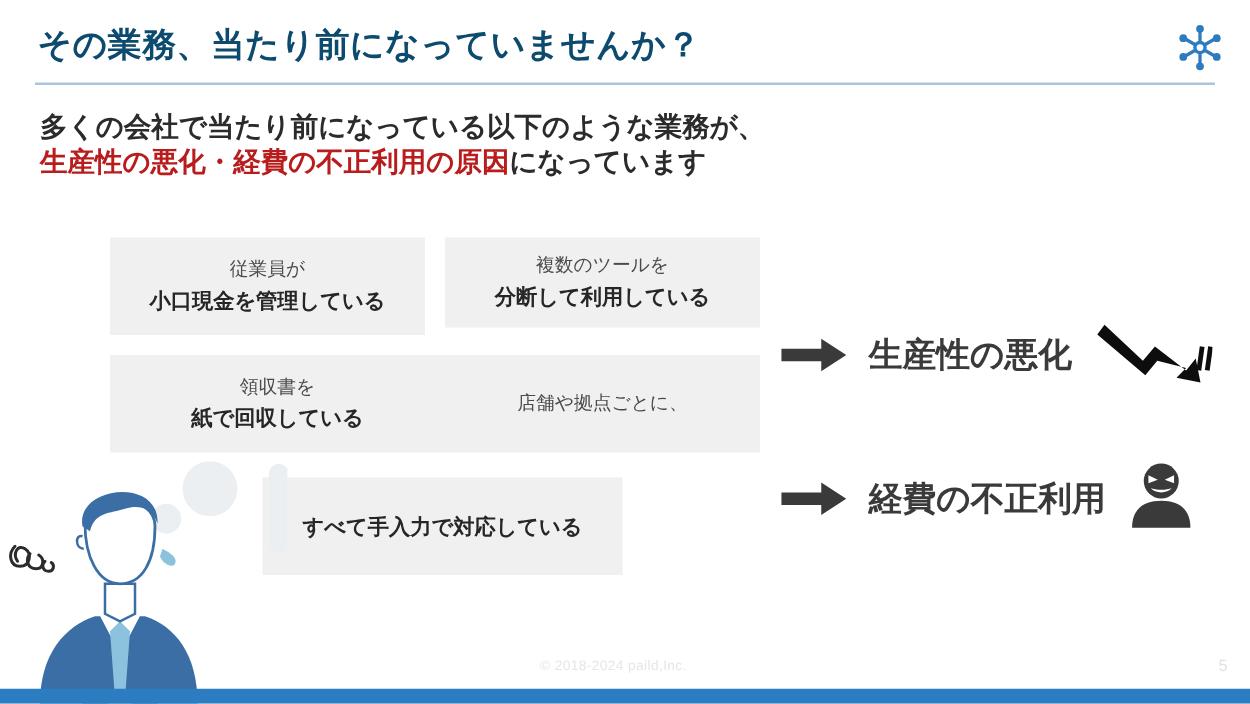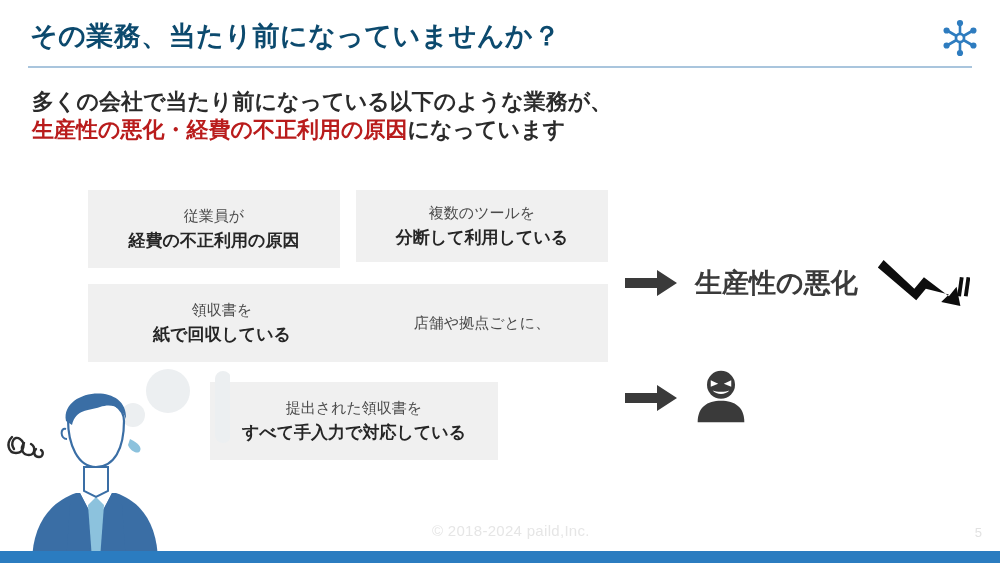--- a/index.html
+++ b/index.html
@@ -97,21 +97,21 @@
   #illustration {
     position:absolute;
     left:0; bottom:0;
     width:230px; height:200px;
   }
 
   
   #footer-copyright {
     position:absolute;
     left:432px; bottom:24px;
-    font-size:15px;
+    font-size:11px;
     color:#e6e6e6;
     letter-spacing:0.3px;
   }
   #footer-page-number {
     position:absolute;
     right:18px; bottom:23px;
     font-size:13px;
     color:#e2e2e2;
   }
   #footer-bar {
@@ -148,35 +148,34 @@
   </svg>
 </div>
 
 <div id="subtitle-block">
   <div>多くの会社で当たり前になっている以下のような業務が、</div>
   <div><span class="accent">生産性の悪化・経費の不正利用の原因</span><span>になっています</span></div>
 </div>
 
 <div class="problem-box" id="box-0">
   <span class="pb-top">従業員が</span>
-  <span class="pb-main">経費の不正利用の原因</span>
+  <span class="pb-main">小口現金を管理している</span>
 </div>
 <div class="problem-box" id="box-1">
   <span class="pb-top">複数のツールを</span>
   <span class="pb-main">分断して利用している</span>
 </div>
 <div class="problem-box" id="box-2">
   <span class="pb-top">領収書を</span>
   <span class="pb-main">紙で回収している</span>
 </div>
 <div class="problem-box" id="box-3">
   <span class="pb-top">店舗や拠点ごとに、</span>
 </div>
 <div class="problem-box" id="box-4">
-  <span class="pb-top">提出された領収書を</span>
   <span class="pb-main">すべて手入力で対応している</span>
 </div>
 
 <div class="outcome-row" id="outcome-0">
   <span class="arrow-icon">
     <svg viewBox="0 0 52 30" width="52" height="30" aria-hidden="true">
       <path d="M0 10 L32 10 L32 2 L52 15 L32 28 L32 20 L0 20 Z" fill="#3a3a3a"></path>
     </svg>
   </span>
   <span class="outcome-label">生産性の悪化</span>
@@ -191,20 +190,21 @@
     </svg>
   </span>
 </div>
 
 <div class="outcome-row" id="outcome-1">
   <span class="arrow-icon">
     <svg viewBox="0 0 52 30" width="52" height="30" aria-hidden="true">
       <path d="M0 10 L32 10 L32 2 L52 15 L32 28 L32 20 L0 20 Z" fill="#3a3a3a"></path>
     </svg>
   </span>
+  <span class="outcome-label">経費の不正利用</span>
   <span class="outcome-glyph">
     <svg viewBox="0 0 60 60" width="56" height="56" aria-hidden="true">
       <circle cx="30" cy="18" r="15" fill="#3a3a3a"></circle>
       <path d="M5 58 C5 42 15 35 30 35 C45 35 55 42 55 58 Z" fill="#3a3a3a"></path>
       <path d="M19 13 L27 17 L19 20 Z" fill="#ffffff"></path>
       <path d="M41 13 L33 17 L41 20 Z" fill="#ffffff"></path>
       <path d="M21 24 C25 29 35 29 39 24 C35 26 25 26 21 24 Z" fill="#ffffff"></path>
     </svg>
   </span>
 </div>

